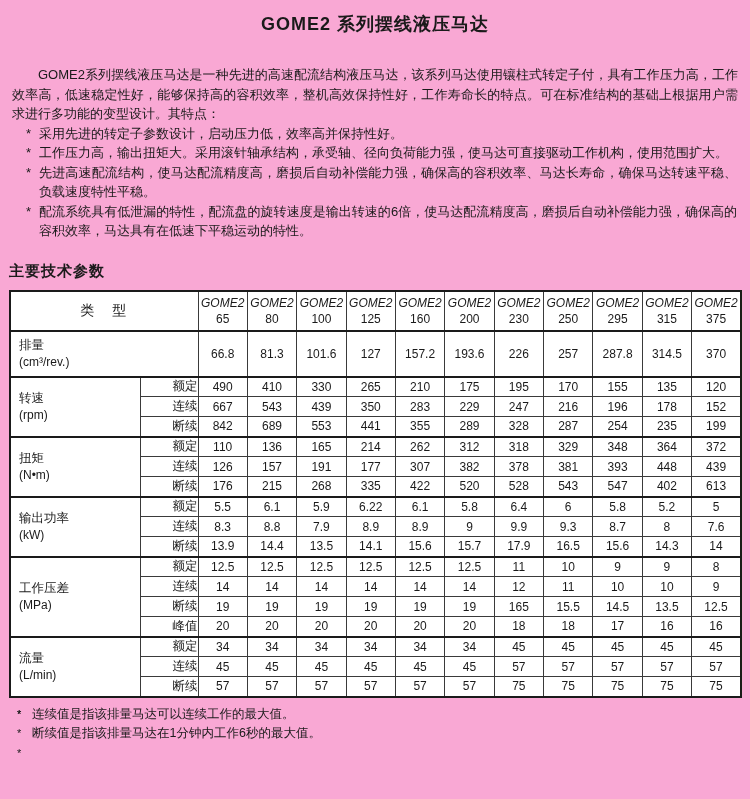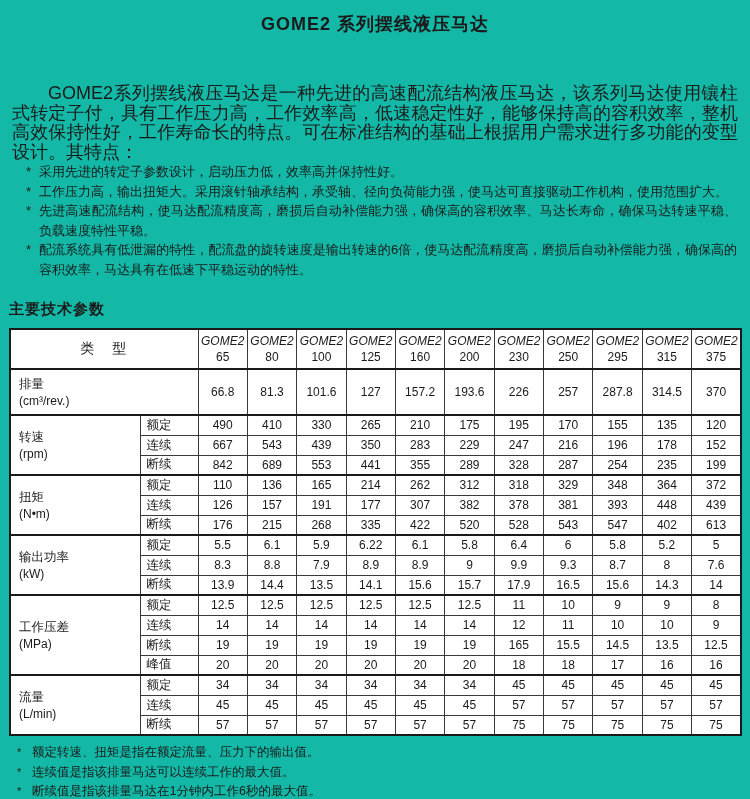--- a/index.html
+++ b/index.html
@@ -2,30 +2,30 @@
 <html><head>
 <meta charset="utf-8">
 <style>
   * { margin:0; padding:0; box-sizing:border-box; }
   html,body { background:#fff; }
   body {
     width:750px; height:799px; overflow:hidden;
     color:#1a1a1a;
     font-family:"Liberation Sans","DejaVu Sans",sans-serif;
   }
-  .page { width:750px; height:799px; padding:10px 9px 0 9px; background:#14b8a6; }
+  .page { width:750px; height:799px; padding:10px 9px 0 9px; background:#f9a8d4; }
 
   .title {
     font-size:18px; font-weight:bold; text-align:center;
     letter-spacing:1px; margin-top:2px;
   }
 
   .intro {
-    margin-top:48px; padding:0 3px;
-    font-size:18px; line-height:19.5px; text-indent:2em;
+    margin-top:29px; padding:0 3px;
+    font-size:13px; line-height:19.5px; text-indent:2em;
     text-align:justify;
   }
 
   .features { font-size:13px; line-height:19.5px; }
   .feature { position:relative; padding-left:30px; padding-right:4px; text-align:justify; }
   .feature .marker { position:absolute; left:17px; top:0; }
 
   .section-title { margin-top:21px; font-size:15px; font-weight:bold; letter-spacing:1px; }
 
   table.spec {
@@ -40,21 +40,21 @@
   tr.group-start th, tr.group-start td { border-top:2px solid #1a1a1a; }
 
   th.corner { font-size:14px; text-align:center; letter-spacing:2px; }
   th.model { text-align:center; padding:3px 0; height:40px; }
   .model-prefix { font-size:12px; line-height:16px;font-style:italic; }
   .model-num { font-size:12px; line-height:16px; }
 
   td.param { text-align:left; padding:2px 0 2px 8px; }
   .param-name { font-size:12.5px; line-height:17px; }
   .param-unit { font-size:12px; line-height:16px; }
-  td.sub { text-align:left; padding-left:6px; font-size:12.5px; height:20px; }
+  td.sub { text-align:right; padding-left:6px; font-size:12.5px; height:20px; }
   td.val { text-align:center; height:20px; }
   tr.merged-row td.val { height:46px;margin-left:36px; }
 
   .footnotes { margin-top:7px; padding-left:8px; font-size:12.5px; }
   .footnote { position:relative; padding-left:15px; line-height:19.5px; }
   .footnote .marker { position:absolute; left:0; top:0; font-size:11px; }
 </style>
 </head>
 <body>
 
@@ -398,21 +398,20 @@
           <td class="val">75</td>
           <td class="val">75</td>
           <td class="val">75</td>
         </tr>
       </tbody>
   </table>
 
   <div class="footnotes">
     <div class="footnote">
       <span class="marker">*</span>
-      <span>额定转速、扭矩是指在额定流量、压力下的输出值。</span>
     </div>
     <div class="footnote">
       <span class="marker">*</span>
       <span>连续值是指该排量马达可以连续工作的最大值。</span>
     </div>
     <div class="footnote">
       <span class="marker">*</span>
       <span>断续值是指该排量马达在1分钟内工作6秒的最大值。</span>
     </div>
     <div class="footnote">

